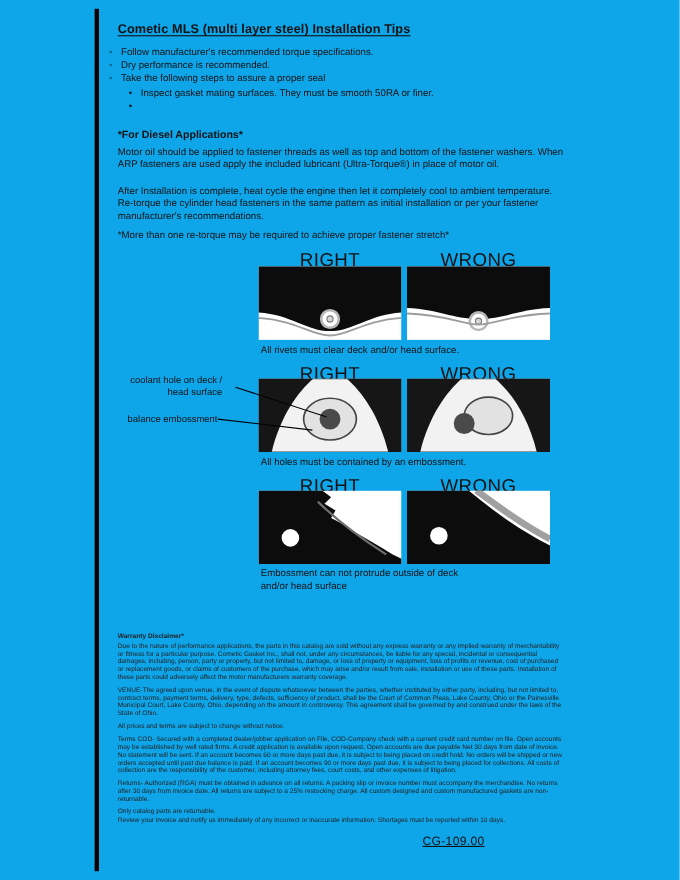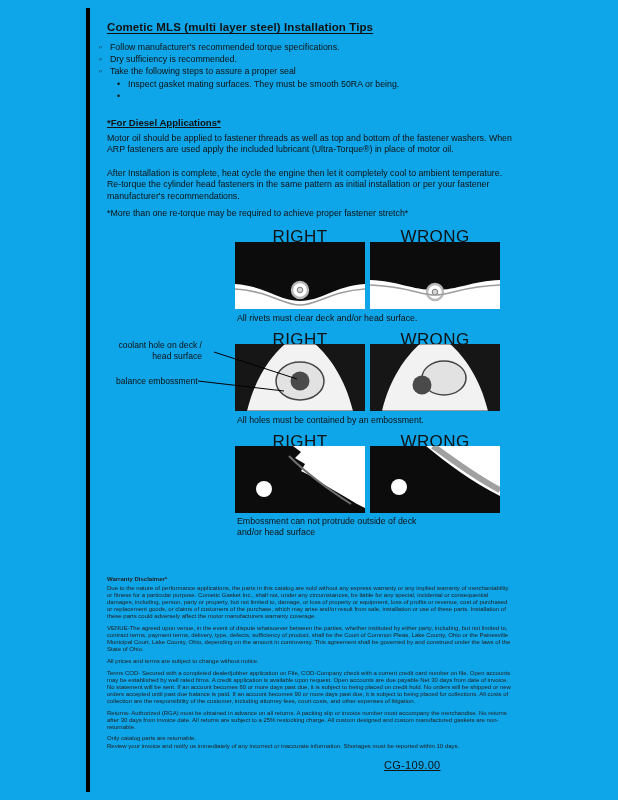--- a/index.html
+++ b/index.html
@@ -37,36 +37,36 @@
 
   <div class="abs title" style="left:107px; top:21px;">Cometic MLS (multi layer steel) Installation Tips</div>
 
   <div class="abs tips" style="left:99px; top:41px; width:424px;">
     <div class="tip-row">
       <span class="marker">◦</span>
       <span>Follow manufacturer's recommended torque specifications.</span>
     </div>
     <div class="tip-row">
       <span class="marker">◦</span>
-      <span>Dry sufficiency is recommended.</span>
+      <span>Dry performance is recommended.</span>
     </div>
     <div class="tip-row">
       <span class="marker">◦</span>
       <span>Take the following steps to assure a proper seal</span>
     </div>
     <div class="tip-row sub">
       <span class="marker">•</span>
-      <span>Inspect gasket mating surfaces.  They must be smooth 50RA or being.</span>
+      <span>Inspect gasket mating surfaces.  They must be smooth 50RA or finer.</span>
     </div>
     <div class="tip-row sub">
       <span class="marker">•</span>
     </div>
   </div>
 
-  <div class="abs h-diesel" style="left:107px; top:117px;text-decoration:underline;">*For Diesel Applications*</div>
+  <div class="abs h-diesel" style="left:107px; top:117px;">*For Diesel Applications*</div>
   <div class="abs body-text" style="left:107px; top:133px; width:406px;">Motor oil should be applied to fastener threads as well as top and bottom of the fastener washers. When ARP fasteners are used apply the included lubricant (Ultra-Torque®) in place of motor oil.</div>
   <div class="abs body-text" style="left:107px; top:168px; width:406px;">After Installation is complete, heat cycle the engine then let it completely cool to ambient temperature. Re-torque the cylinder head fasteners in the same pattern as initial installation or per your fastener manufacturer's recommendations.</div>
   <div class="abs body-text" style="left:107px; top:208px;">*More than one re-torque may be required to achieve proper fastener stretch*</div>
 
   <div class="abs rw-label" style="left:235px; top:227px;">RIGHT</div>
   <div class="abs rw-label" style="left:370px; top:227px;">WRONG</div>
 
   <div class="abs fig" style="left:235px; top:242px;">
     <svg width="130" height="67" viewBox="0 0 130 67">
       <rect width="130" height="67" fill="#ffffff"></rect>

